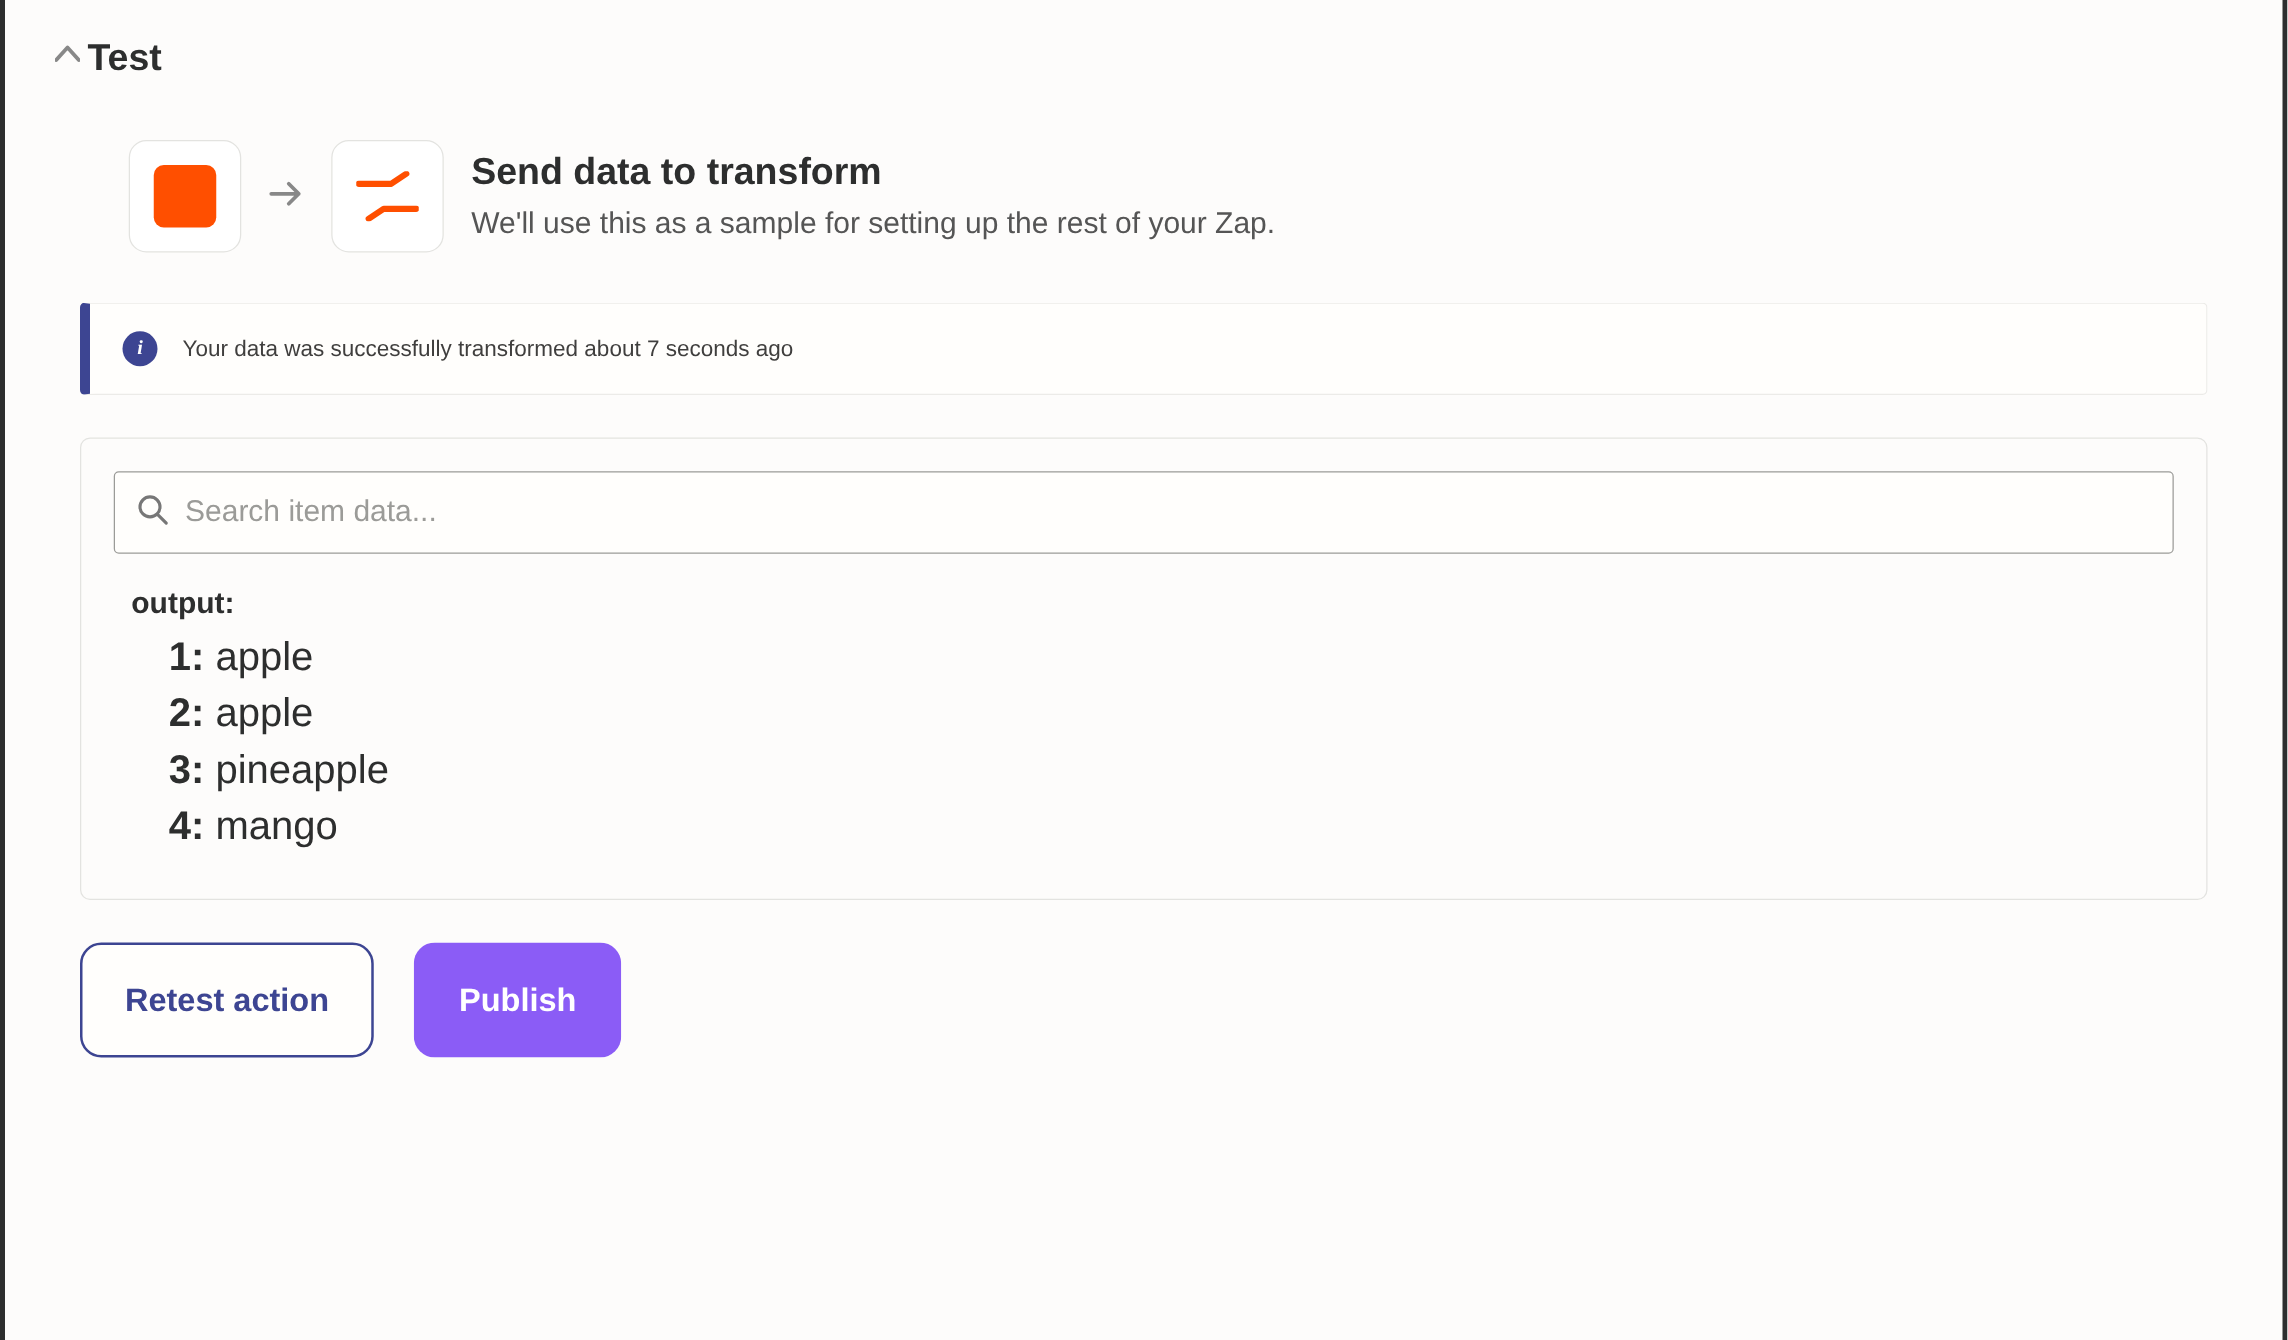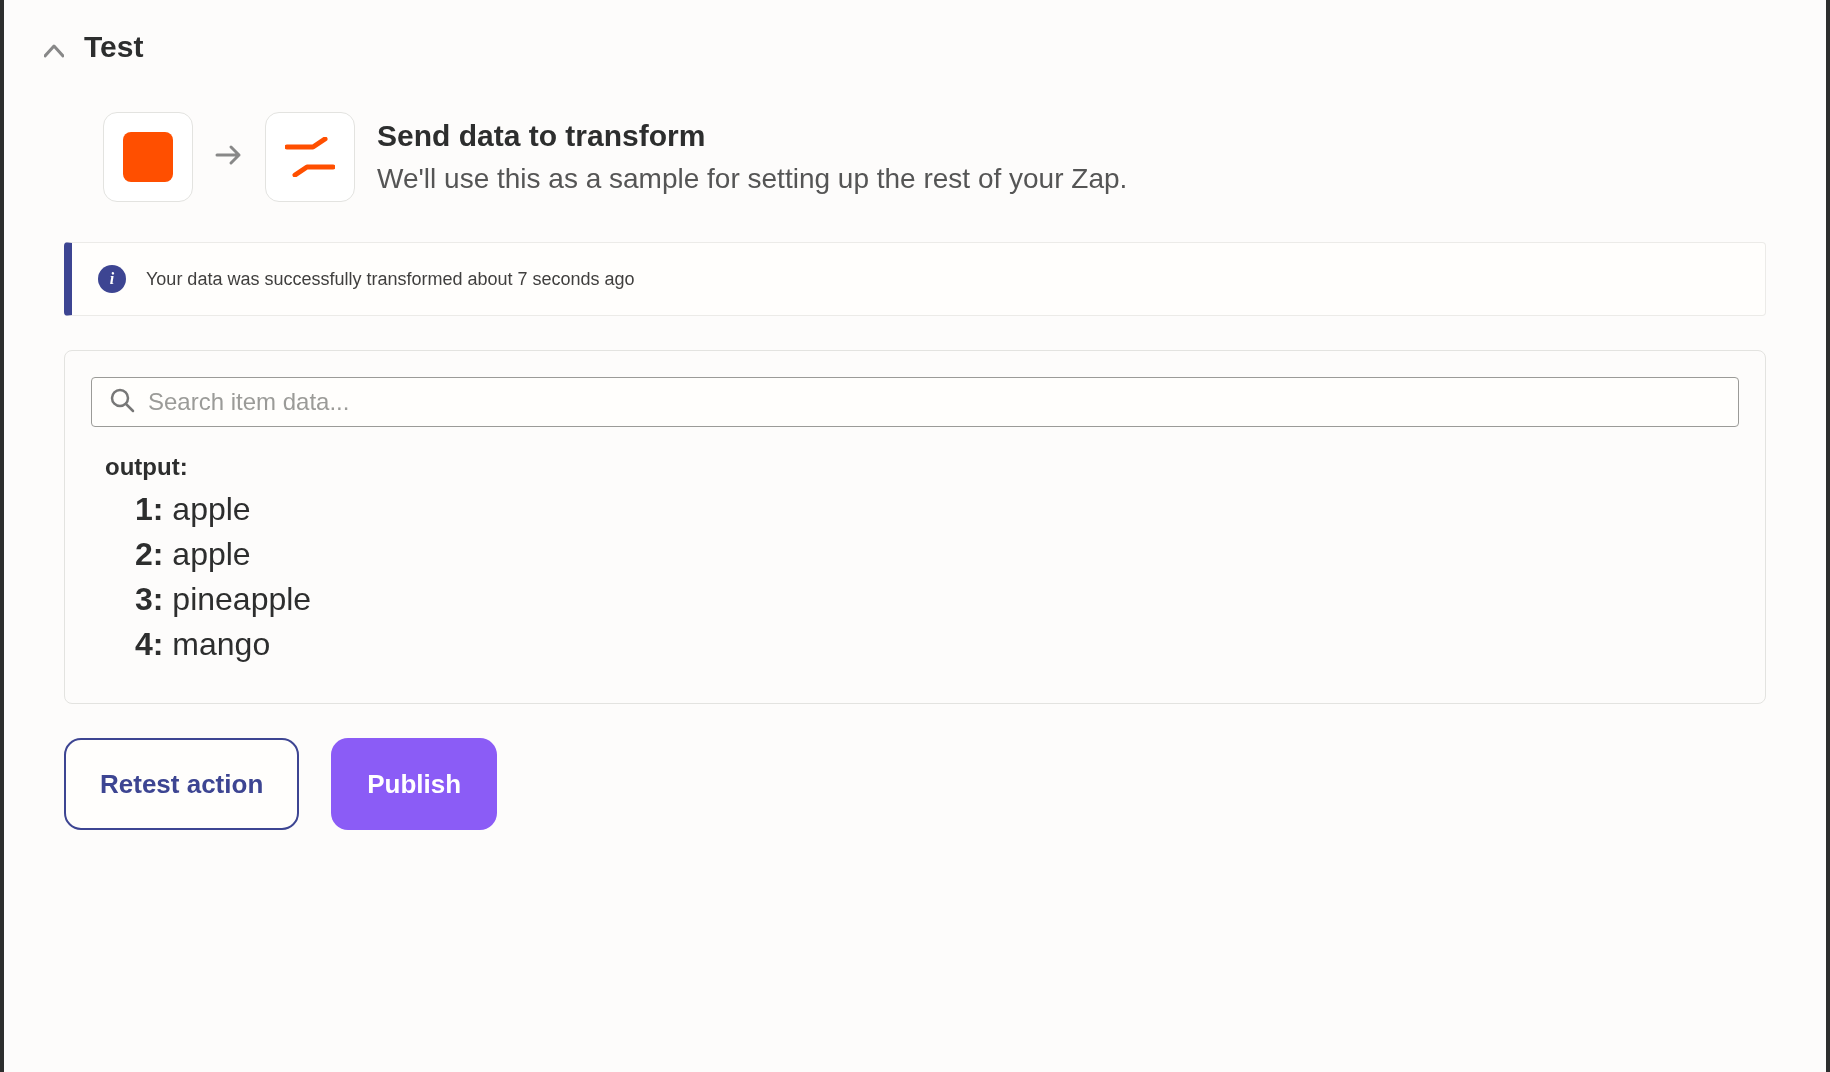--- a/index.html
+++ b/index.html
@@ -9,22 +9,22 @@
     color: #2d2e2e;
   }
   .panel {
     border-left: 4px solid #2d2e2e;
     border-right: 4px solid #2d2e2e;
     min-height: 100vh;
     padding: 30px 40px 60px 40px;
   }
   .section-header {
     display: flex;
-    align-items: flex-end;
-    gap: 20px;
+    align-items: flex-start;
+    gap: 6px;
     margin-bottom: 48px;
     cursor: pointer;
   }
   .chevron-up {
     color: #777;
     font-size: 22px;
   }
   .section-title {
     font-size: 30px;
     font-weight: 700;
@@ -61,21 +61,21 @@
     width: 50px;
     height: 40px;
   }
   .header-text h2 {
     font-size: 30px;
     font-weight: 700;
     color: #2d2e2e;
     margin-bottom: 10px;
   }
   .header-text p {
-    font-size: 28px;
+    font-size: 24px;
     color: #555;
   }
   .alert {
     display: flex;
     align-items: center;
     gap: 20px;
     margin: 0 20px 34px 20px;
     padding: 22px 26px;
     border: 1px solid #ecebe8;
     border-left: 8px solid #3d4592;
@@ -113,21 +113,21 @@
   }
   .search-icon {
     position: absolute;
     left: 18px;
     top: 50%;
     transform: translateY(-50%);
     color: #888;
   }
   .search-input {
     width: 100%;
-    height: 50px;
+    height: 66px;
     border: 1px solid #9b9b98;
     border-radius: 4px;
     padding: 0 18px 0 56px;
     font-size: 24px;
     color: #0c4a6e;
     background: #fffefc;
   }
   .search-input::placeholder { color: #9b9b98; }
   .output-block {
     padding-left: 14px;

